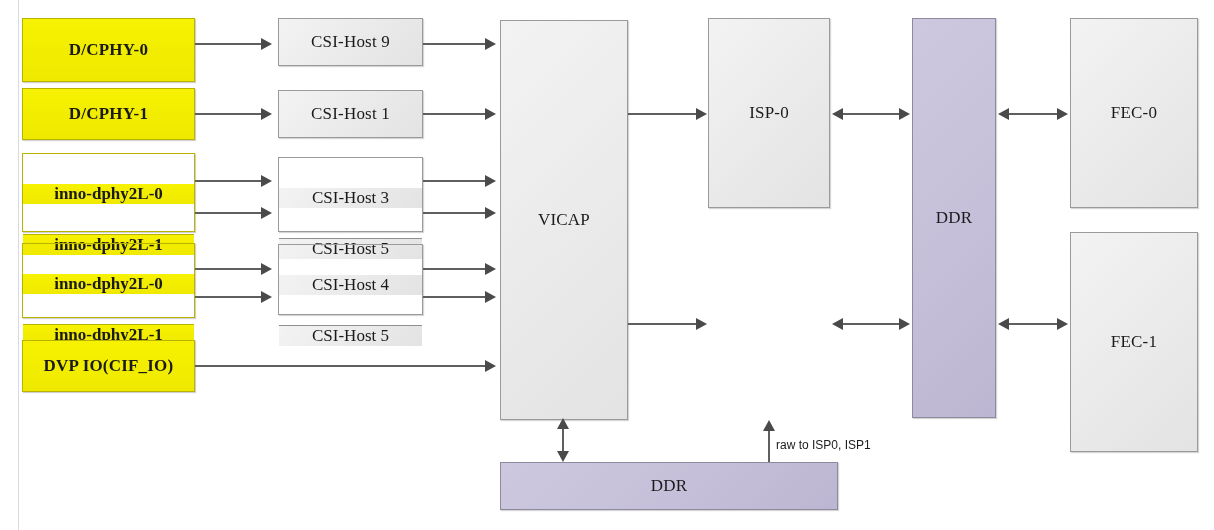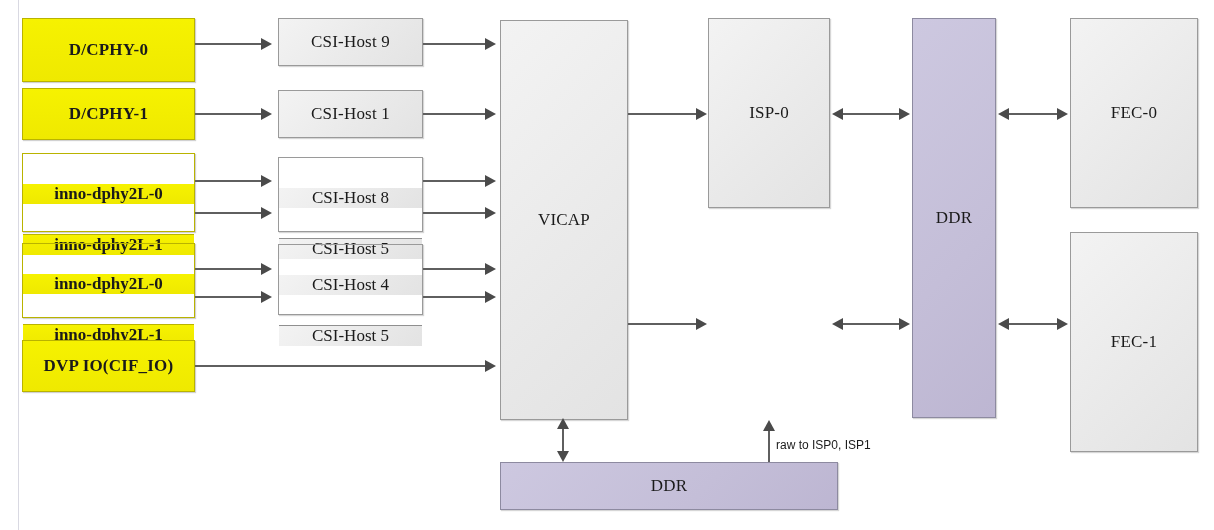--- a/index.html
+++ b/index.html
@@ -172,21 +172,21 @@
   <div class="box gray" style="left:278px; top:18px; width:145px; height:48px;">
     <span>CSI-Host 9</span>
   </div>
 
   <div class="box gray" style="left:278px; top:90px; width:145px; height:48px;">
     <span>CSI-Host 1</span>
   </div>
 
   <div class="stack gray" style="left:278px; top:157px; width:145px; height:75px;">
     <div class="cell">
-      <span>CSI-Host 8</span>
+      <span>CSI-Host 3</span>
     </div>
     <div class="cell">
       <span>CSI-Host 5</span>
     </div>
   </div>
 
   <div class="stack gray" style="left:278px; top:244px; width:145px; height:71px;">
     <div class="cell bold-label">
       <span>CSI-Host 4</span>
     </div>

